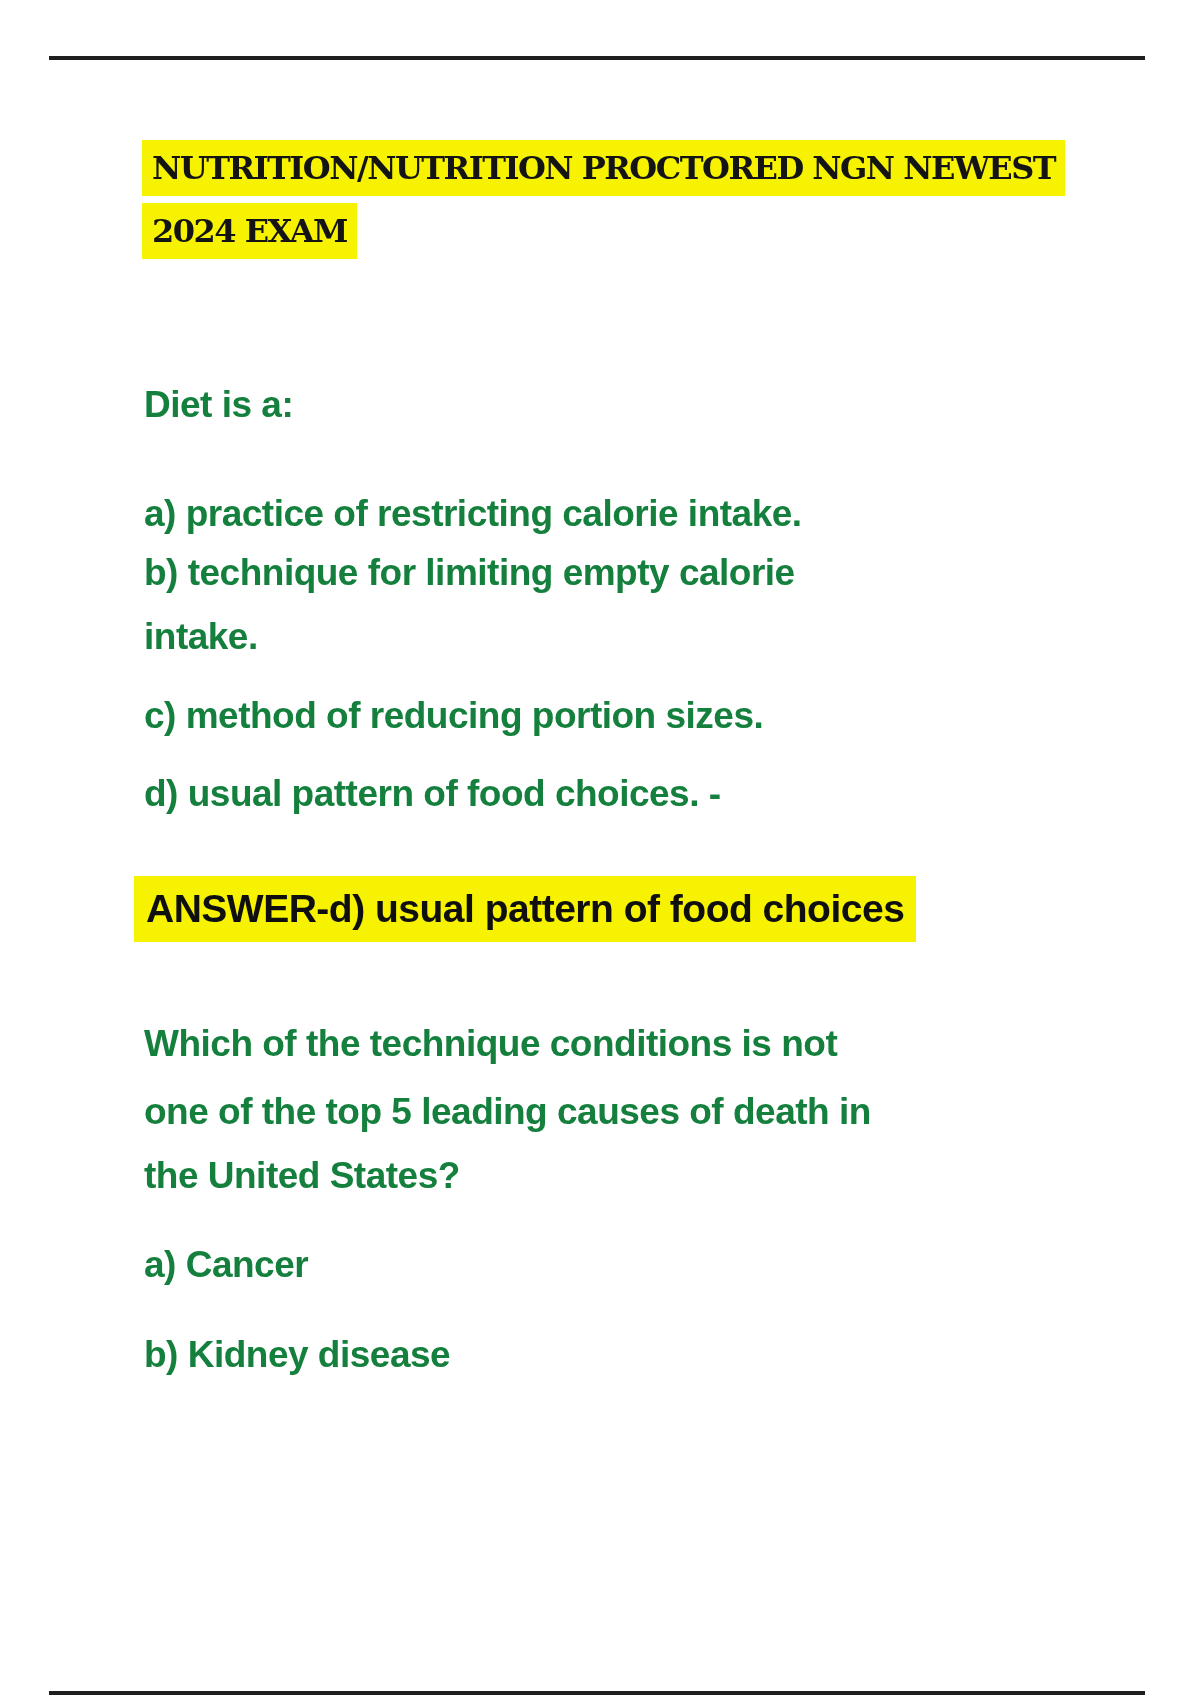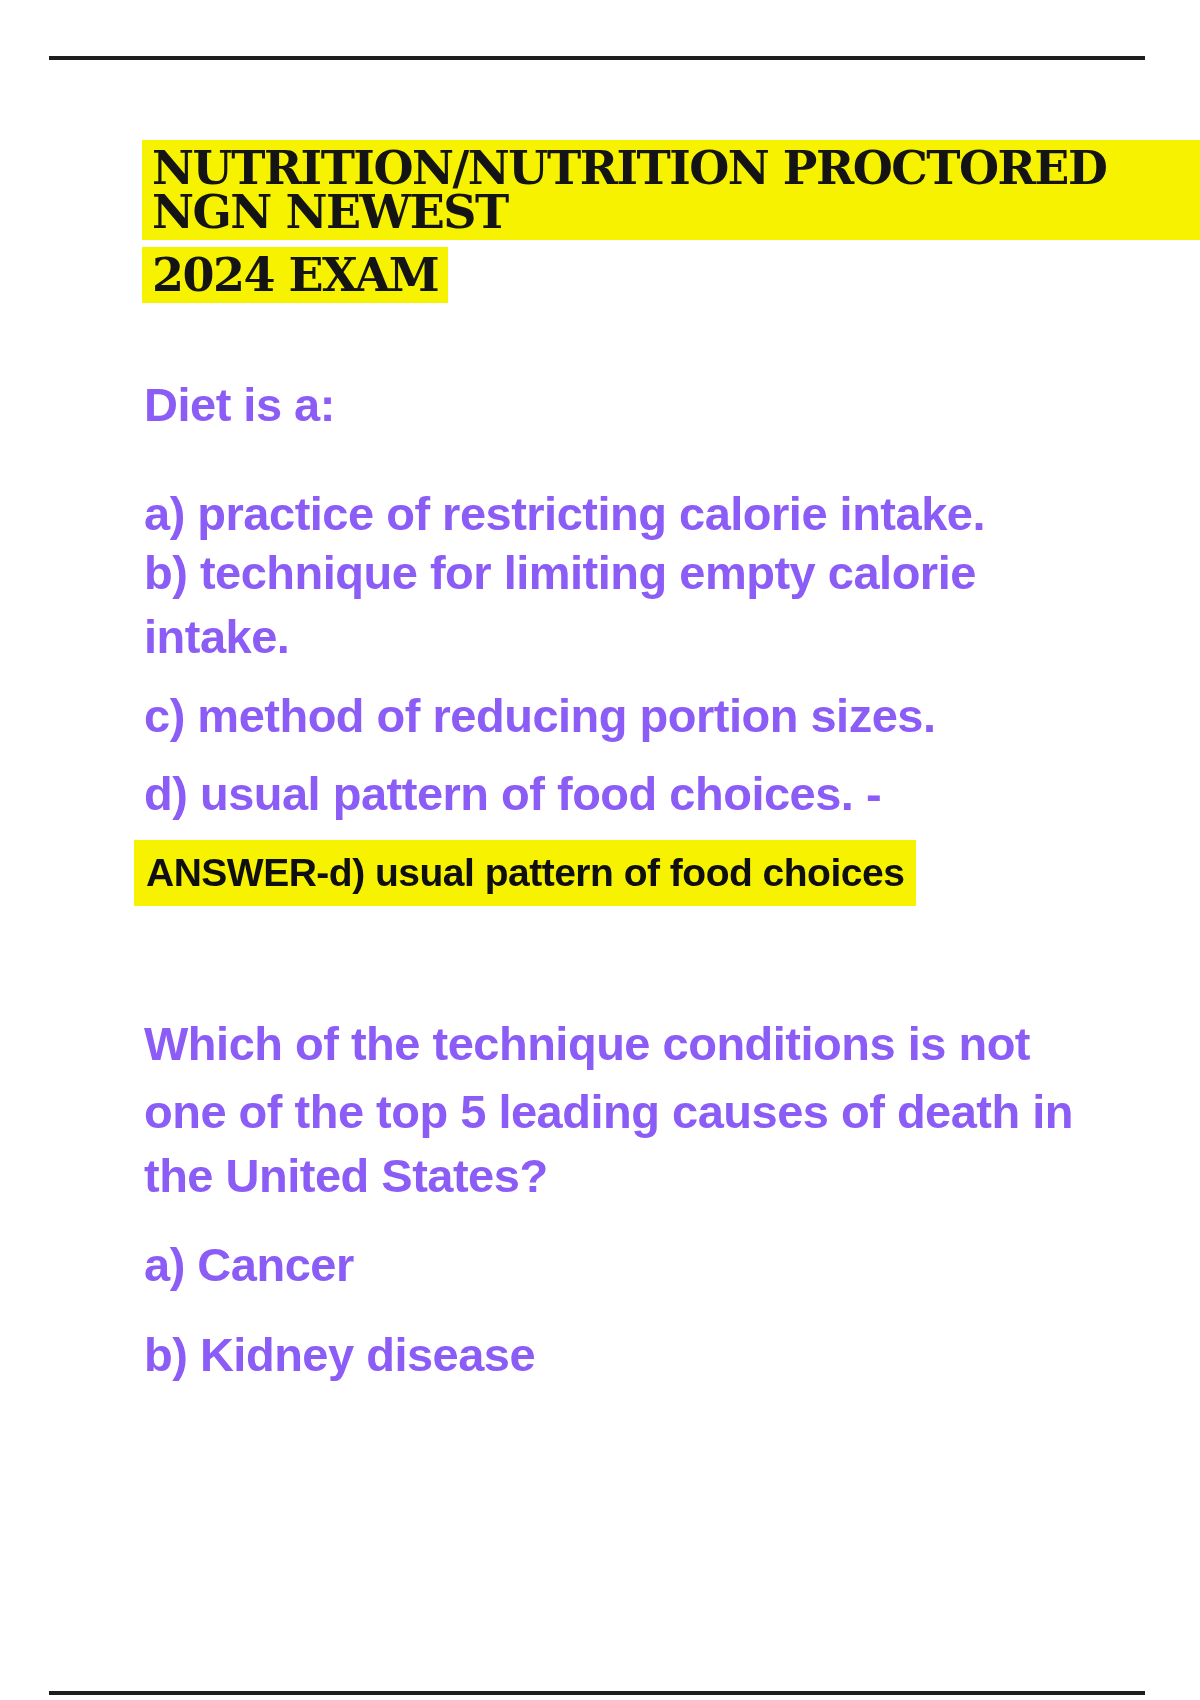--- a/index.html
+++ b/index.html
@@ -24,60 +24,61 @@
   }
   .rule-top { top: 56px; }
   .rule-bottom { top: 1691px; }
 
   .doc-title {
     position: absolute;
     left: 142px;
     top: 140px;
     font-family: "DejaVu Serif", serif;
     font-weight: 700;
-    font-size: 46px;
+    font-size: 32px;
     line-height: 44px;
     letter-spacing: -1.5px;
     color: #141414;
   }
   .doc-title .hl-line {
     display: inline-block;
     padding: 6px 10px;
     margin-bottom: 7px;
   }
   .hl {
     background: #f6f200;
   }
 
   .line {
     position: absolute;
     left: 144px;
     height: 50px;
     line-height: 50px;
-    font-size: 47px;
+    font-size: 37px;
     font-weight: 700;
     letter-spacing: -0.5px;
-    color: #8b5cf6;
+    color: #15803d;
     white-space: nowrap;
   }
   .answer-wrap {
     position: absolute;
     left: 134px;
     top: 840px;
     height: auto;
     line-height: 50px;
     font-size: 39px;
     font-weight: 700;
     letter-spacing: -0.5px;
     color: #0f0f0f;
     white-space: nowrap;
   }
   .answer-wrap .hl {
     display: inline-block;
     padding: 8px 12px;
+    margin-top: 36px;
   }
 </style>
 </head>
 <body>
 
 <div class="page">
 
   <div class="rule rule-top"></div>
 
   <div class="doc-title">

